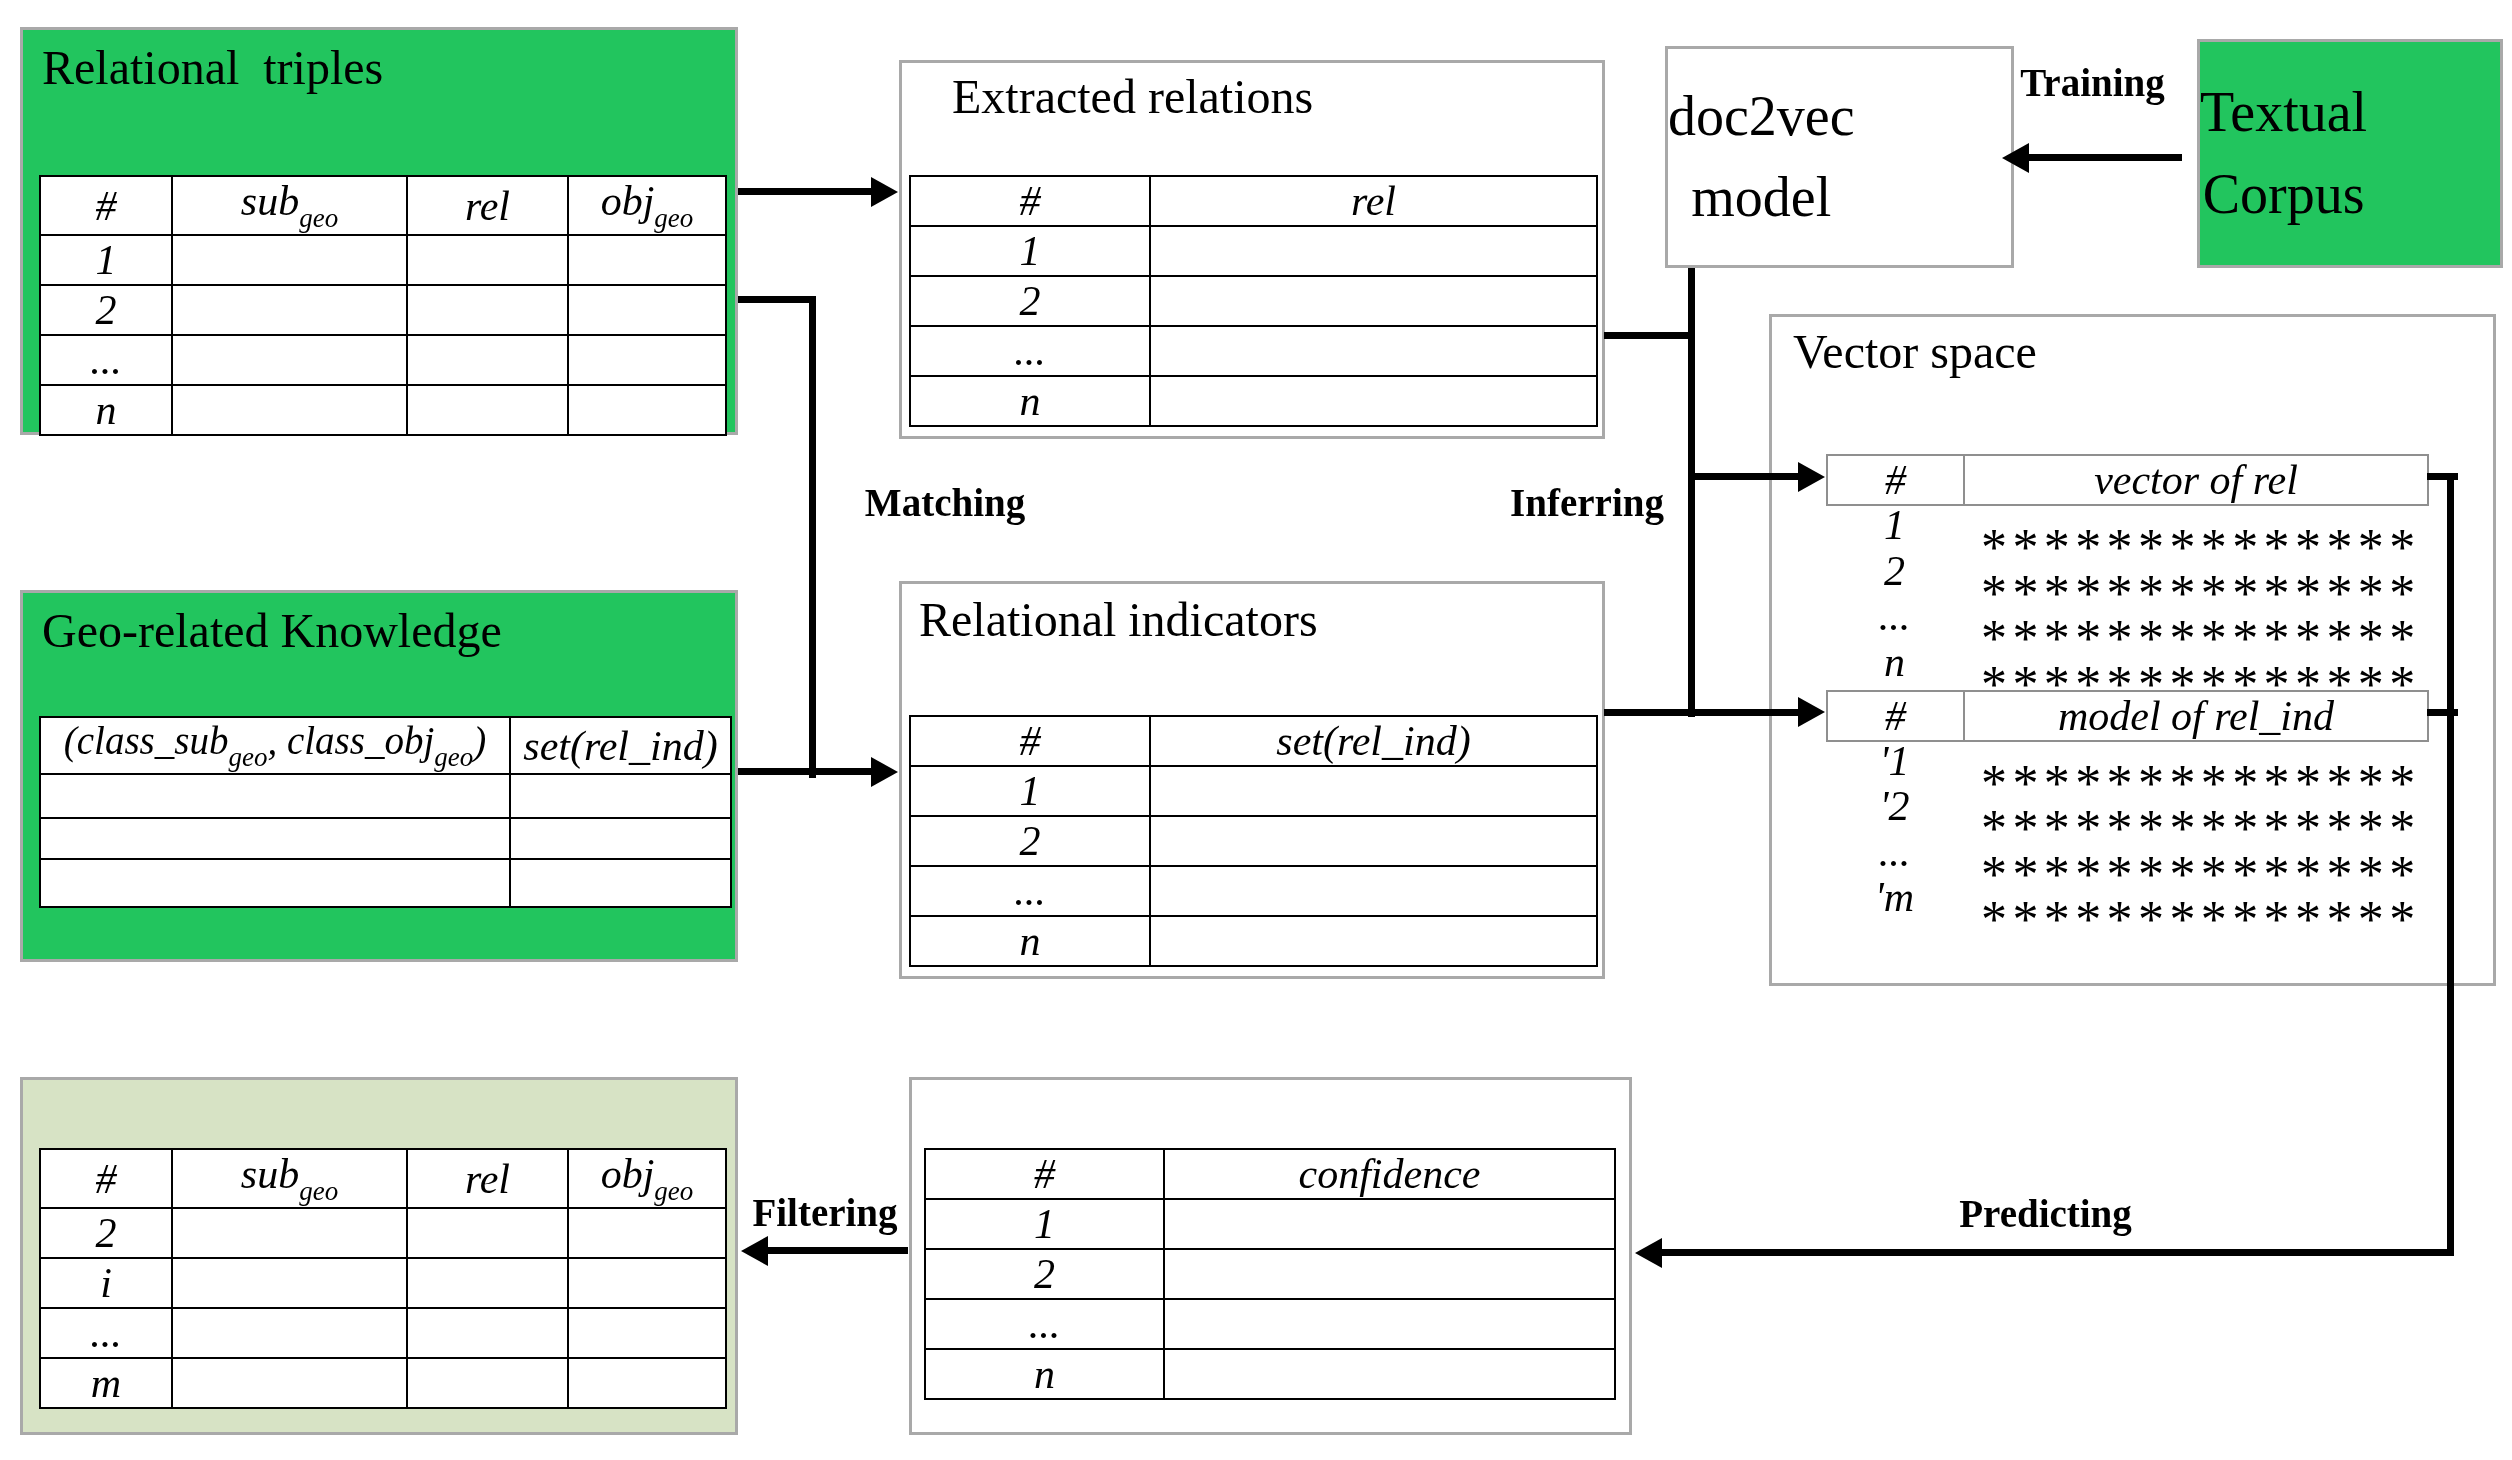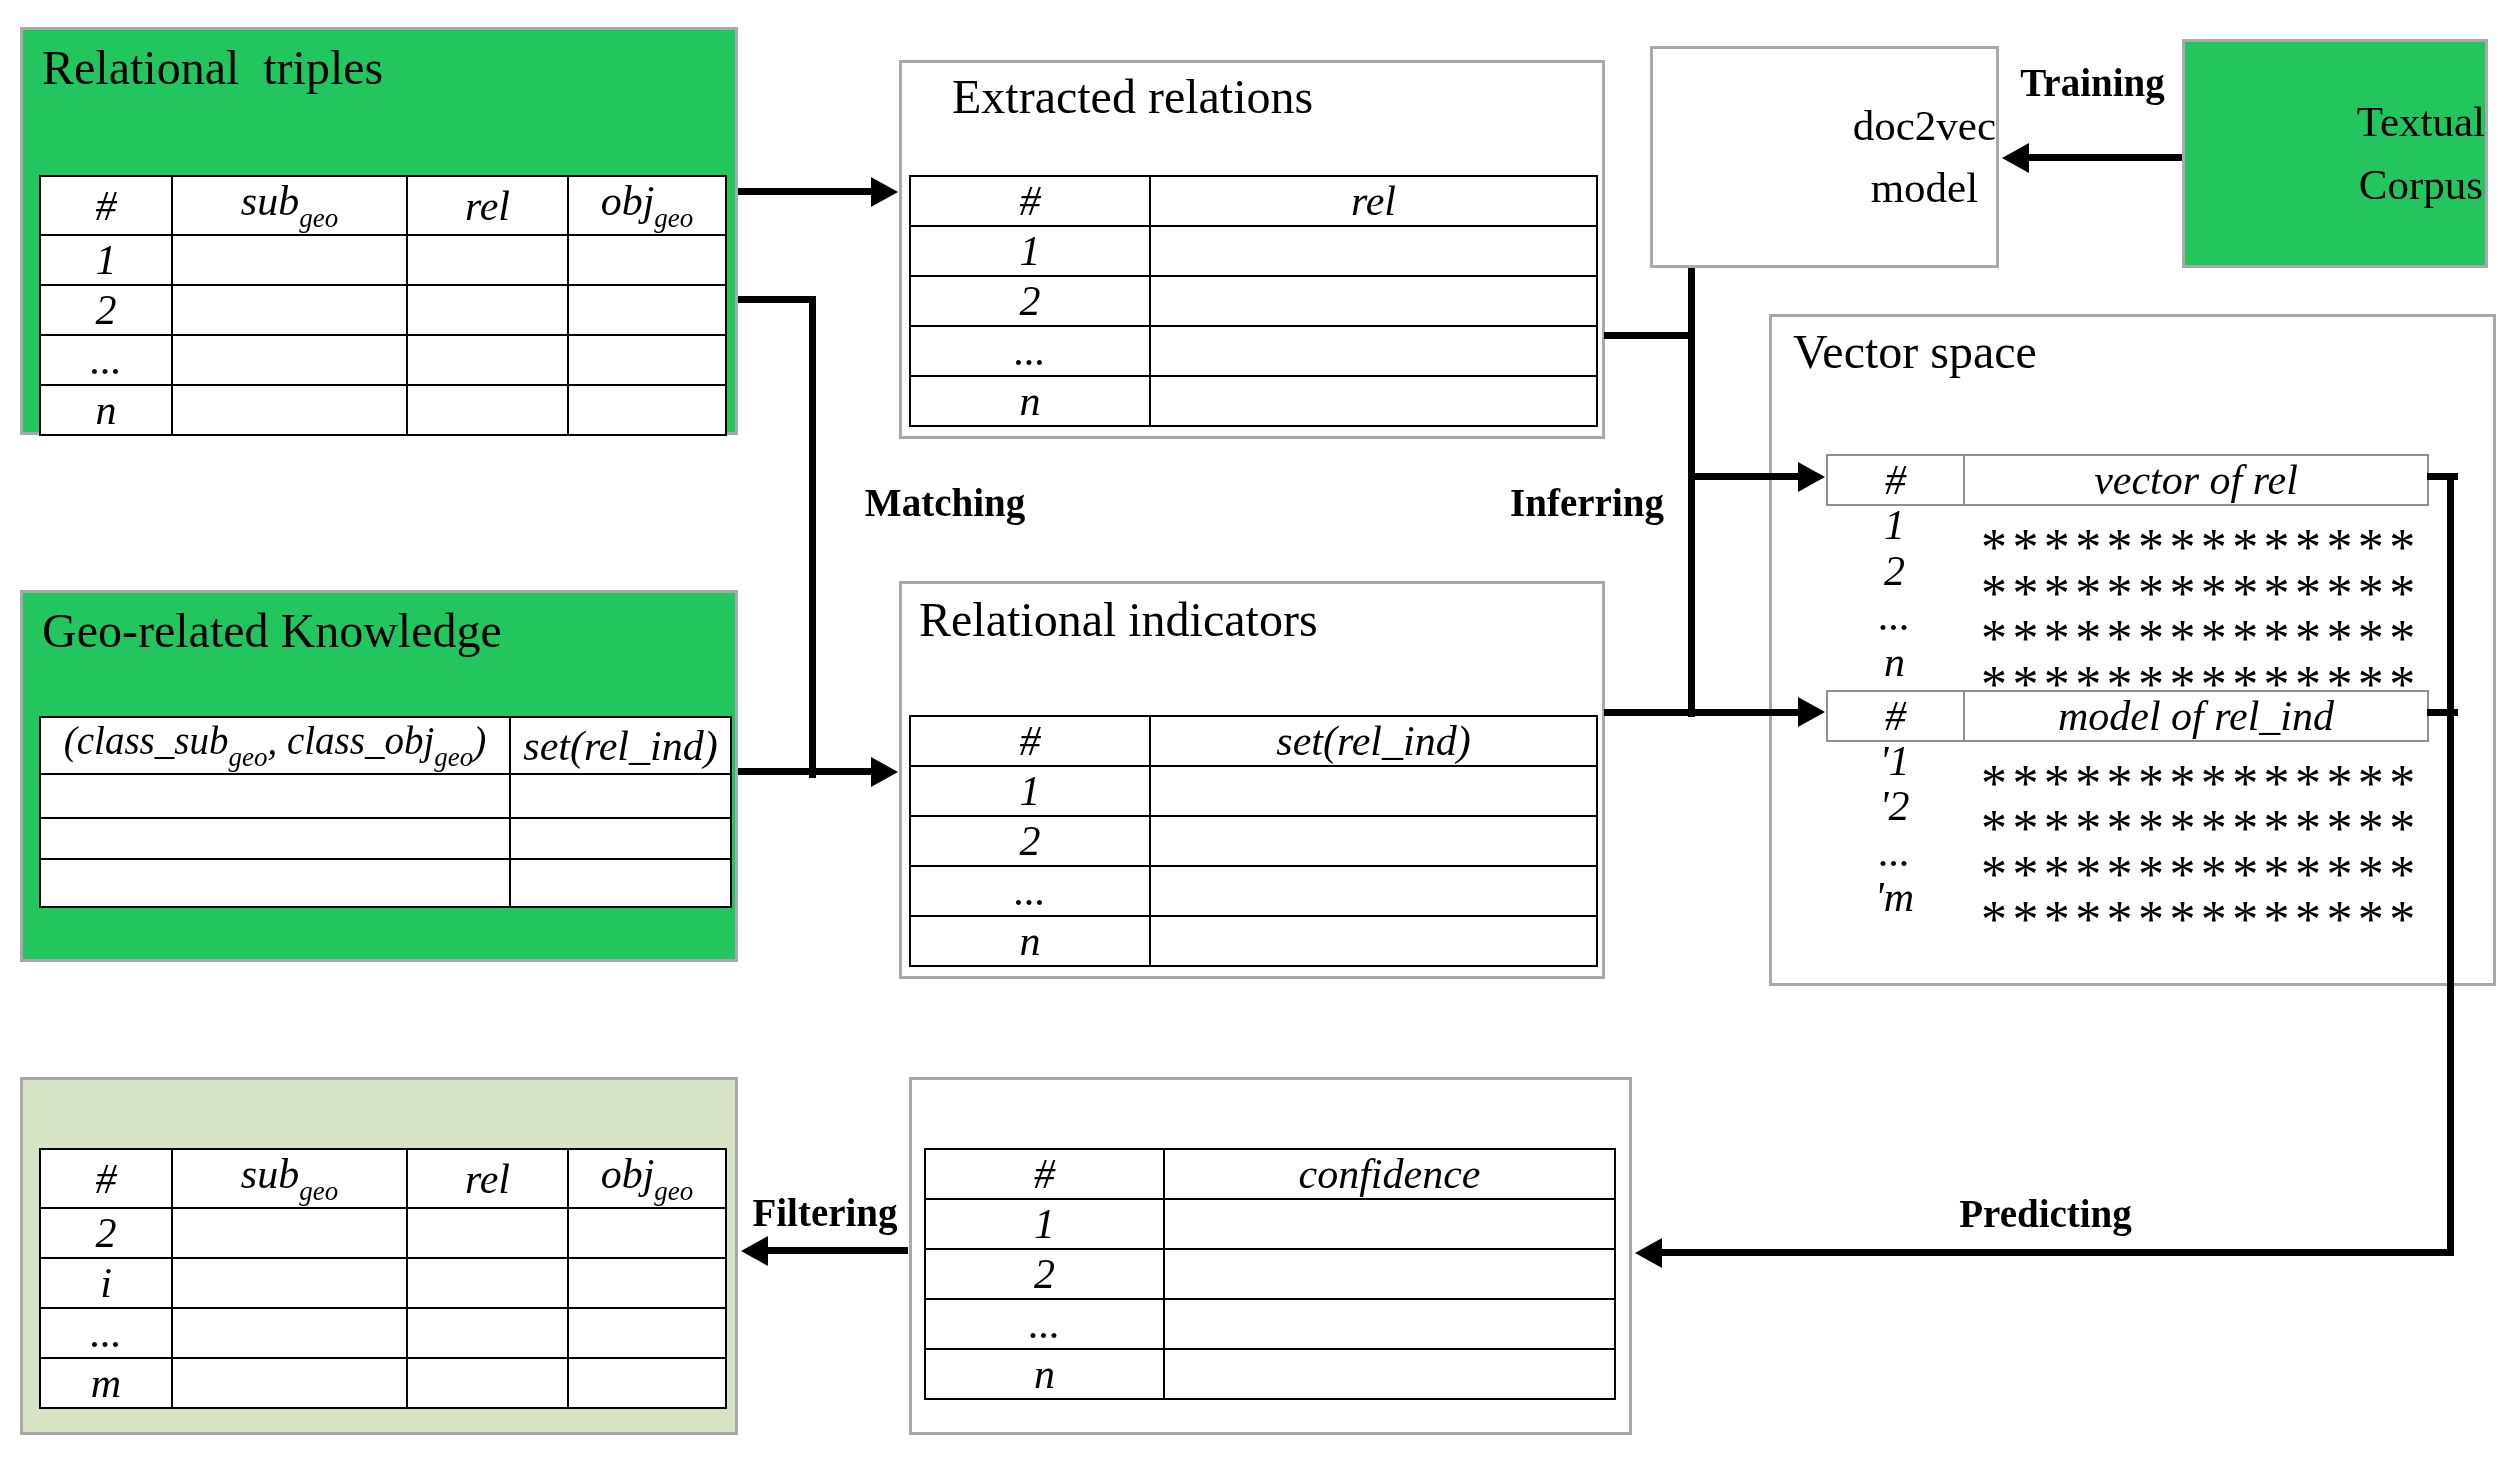--- a/index.html
+++ b/index.html
@@ -3,22 +3,22 @@
 <meta charset="utf-8">
 <style>
   html,body{margin:0;padding:0;background:#ffffff;}
   #canvas{position:relative;width:2512px;height:1460px;background:#ffffff;
           font-family:"Liberation Serif", serif;color:#000;overflow:hidden;}
   .box{position:absolute;border:3.4px solid #a9a9a9;box-sizing:border-box;background:#fff;}
   .cream{background:#22c55e;}
   .green{background:#d7e3c5;}
   .white{background:#ffffff;}
   .boxtitle{position:absolute;font-size:48px;line-height:1.1;white-space:pre;}
-  .centered-label{display:flex;align-items:center;justify-content:flex-end;text-align:center;
-                  font-size:43px;line-height:1.45;}
+  .centered-label{display:flex;align-items:center;justify-content:flex-start;text-align:center;
+                  font-size:56px;line-height:1.45;margin-left:15px;}
   .flowlabel{position:absolute;font-weight:bold;font-size:39px;text-align:center;white-space:nowrap;}
   table.dt{position:absolute;border-collapse:collapse;table-layout:fixed;background:#fff;}
   table.dt td{border:2px solid #000;padding:0;text-align:center;vertical-align:middle;
               font-style:italic;font-size:42px;overflow:hidden;}
   table.vh{position:absolute;border-collapse:collapse;table-layout:fixed;background:#fff;}
   table.vh td{border:2px solid #8f8f8f;padding:0;text-align:center;vertical-align:middle;
               font-style:italic;font-size:42px;}
   .sub{font-size:27px;font-style:italic;vertical-align:-12.2px;letter-spacing:0;}
   .vrow-label{position:absolute;width:137px;text-align:center;font-style:italic;font-size:42px;
               display:flex;align-items:center;justify-content:center;}

